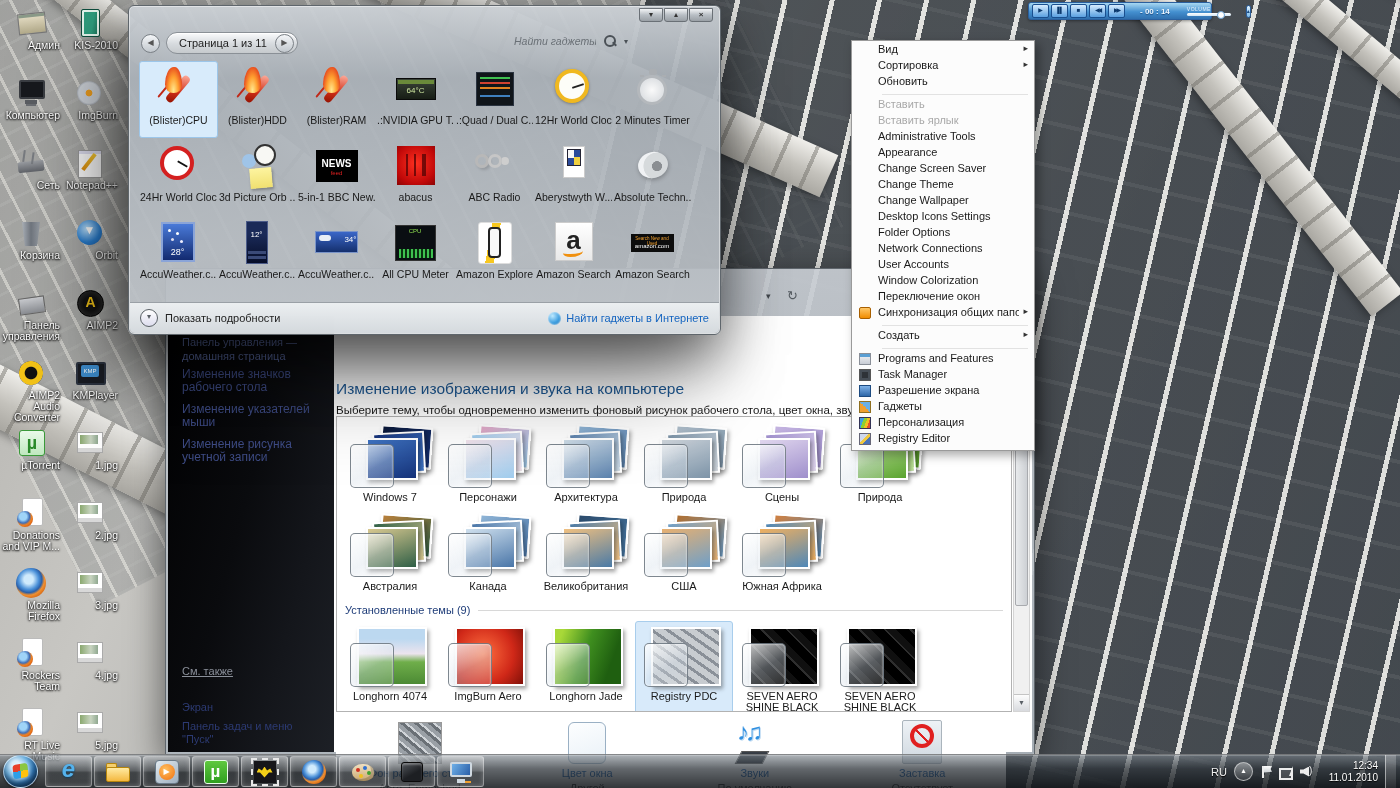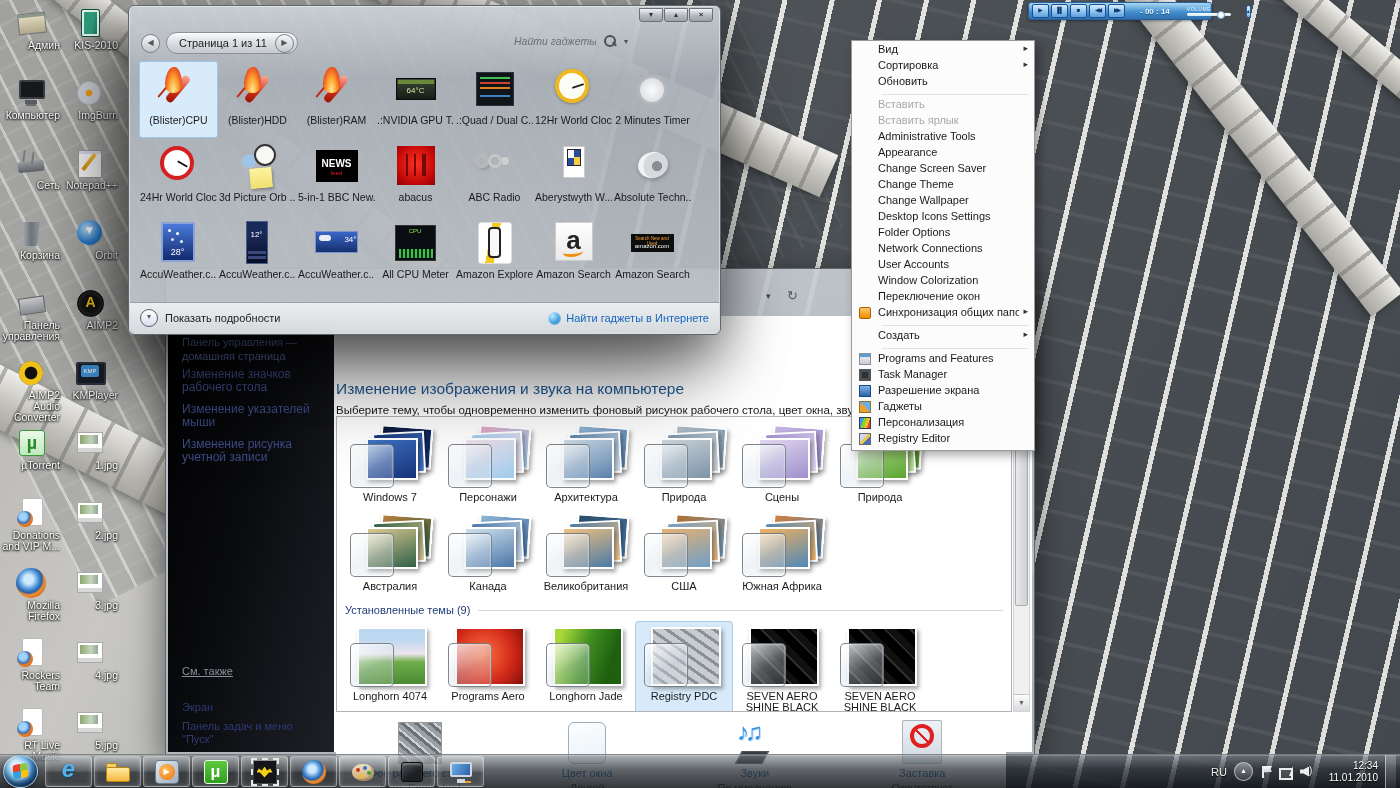--- a/index.html
+++ b/index.html
@@ -523,21 +523,21 @@
                 <i class="p p1"></i>
                 <b class="glass"></b>
               </div>
               <div class="t-label">Longhorn 4074</div>
             </div>
             <div class="theme th-lhaero single">
               <div class="thumb">
                 <i class="p p1"></i>
                 <b class="glass"></b>
               </div>
-              <div class="t-label">Programs Aero</div>
+              <div class="t-label">ImgBurn Aero</div>
             </div>
             <div class="theme th-lhjade single">
               <div class="thumb">
                 <i class="p p1"></i>
                 <b class="glass"></b>
               </div>
               <div class="t-label">Longhorn Jade</div>
             </div>
             <div class="theme th-lhpdc single selected">
               <div class="thumb">

